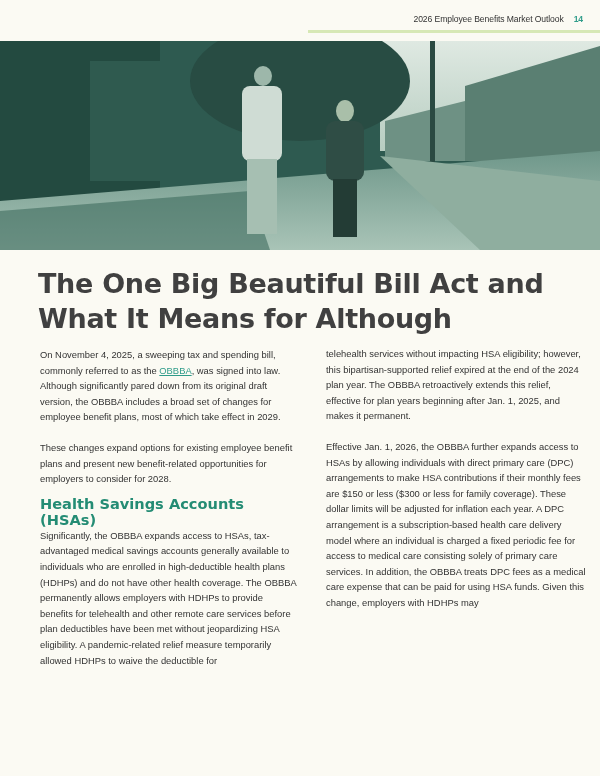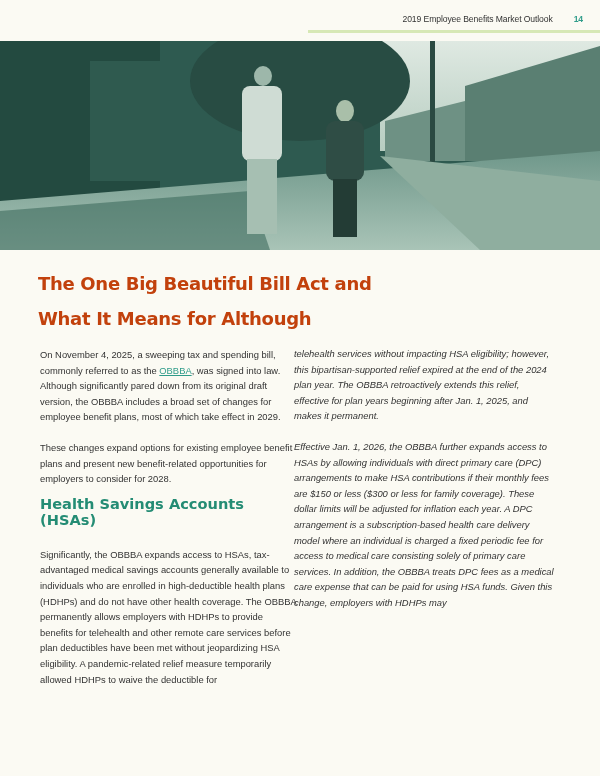--- a/index.html
+++ b/index.html
@@ -10,55 +10,55 @@
     color: #2b2b2b;
     position: relative;
   }
   .header {
     position: absolute; top: 0; left: 0; width: 600px; height: 30px;
   }
   .header-text {
     position: absolute; right: 17px; top: 14px;
     font-size: 8.6px; color: #333; letter-spacing: -0.1px;
   }
-  .header-page { color: #2f9c8a; font-weight: bold; margin-left: 21px; }
+  .header-page { color: #2f9c8a; font-weight: bold; margin-left: 10px; }
   .header-rule {
     position: absolute; left: 308px; right: 0; top: 30px; height: 3px;
     background: #d7e8b5;
   }
   .photo {
     position: absolute; left: 0; top: 41px; width: 600px; height: 209px;
     overflow: hidden;
     background: linear-gradient(180deg, #2f5c52 0%, #3f6e62 50%, #8fae9f 100%);
   }
   .photo svg { display: block; }
   .title {
     position: absolute; left: 38px; top: 266px; width: 560px;
     font-family: "DejaVu Sans", sans-serif; font-weight: bold;
-    font-size: 18px; line-height: 35px; color: #c2410c; letter-spacing: -0.3px;
+    font-size: 27px; line-height: 35px; color: #404040; letter-spacing: -0.3px;
   }
   .col {
     position: absolute; top: 347px; width: 258px;
     font-size: 9.4px; line-height: 15.6px; color: #333;
   }
   .col-left { left: 40px; }
-  .col-right { left: 294px; width: 262px; top: 346px; font-style: italic; }
+  .col-right { left: 326px; width: 262px; top: 346px; }
   .col p { margin: 0 0 15px 0; }
   .link { color: #2f9c8a; text-decoration: underline; margin-top: 28px; }
   .subhead {
     font-family: "DejaVu Sans", sans-serif; font-weight: bold;
-    color: #248c74; font-size: 14.6px; line-height: 16px; margin: -6px 0 19px 0;
+    color: #248c74; font-size: 14.6px; line-height: 16px; margin: -6px 0 0 0;
   }
 </style>
 </head>
 <body>
 
 <div class="header">
   <div class="header-text">
-    <span>2019 Employee Benefits Market Outlook</span><span class="header-page">14</span>
+    <span>2026 Employee Benefits Market Outlook</span><span class="header-page">14</span>
   </div>
   <div class="header-rule"></div>
 </div>
 
 <div class="photo">
   <svg width="600" height="209" viewBox="0 0 600 209">
     <defs>
       <linearGradient id="sky" x1="0" y1="0" x2="0" y2="1">
         <stop offset="0" stop-color="#dfe9e2"></stop>
         <stop offset="1" stop-color="#b7cdc1"></stop>

